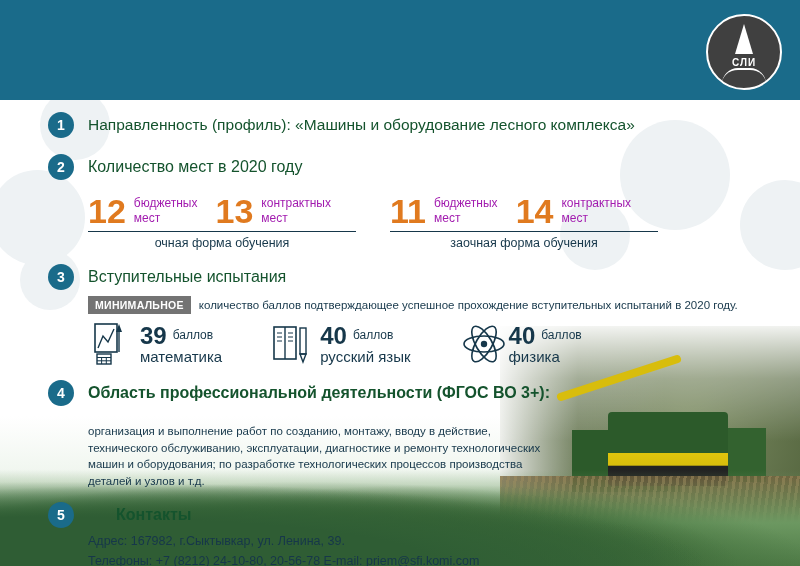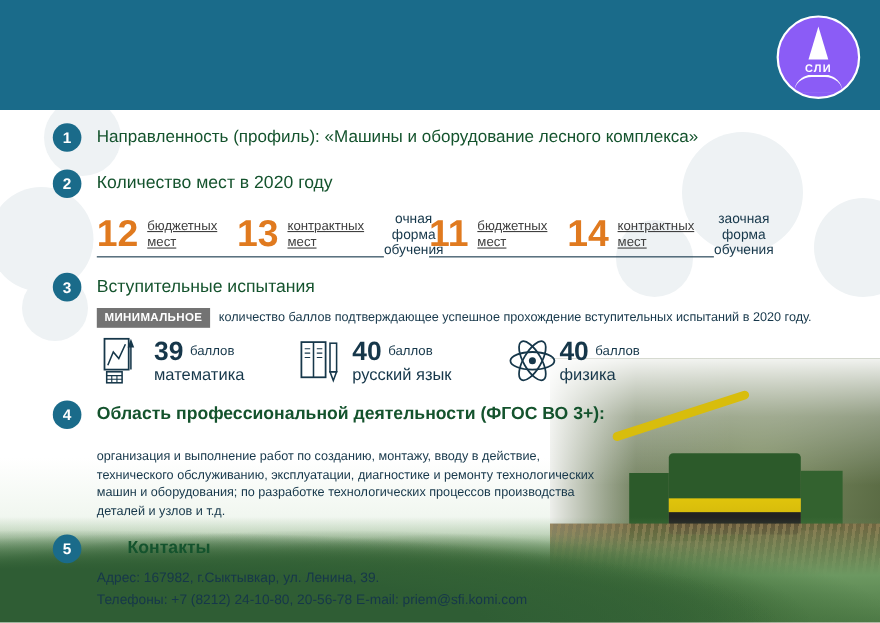--- a/index.html
+++ b/index.html
@@ -112,21 +112,21 @@
     letter-spacing: 0.2px;
     padding: 0 120px;
   }
   .logo {
     position: absolute;
     right: 18px;
     top: 14px;
     width: 72px;
     height: 72px;
     border-radius: 50%;
-    background: #8b5cf6;
+    background: #404040;
     border: 2px solid #ffffff;
     display: flex;
     align-items: center;
     justify-content: center;
     overflow: hidden;
   }
   .logo .tree {
     position: absolute;
     top: 8px;
     left: 50%;
@@ -195,43 +195,42 @@
   .r2 { margin-top: 16px; }
 
   
   .seats {
     margin-top: 8px;
     display: flex;
     padding-left: 88px;
   }
   .seats-group {
     display: flex;
-    flex-direction: row;
+    flex-direction: column;
   }
   .seats-group .pairs {
     display: flex;
     align-items: flex-end;
   }
   .pair {
     display: flex;
     align-items: center;
     margin-right: 18px;
   }
   .pair .n {
     font-size: 34px;
     font-weight: bold;
     color: #e07a1f;
     line-height: 1;
     margin-right: 8px;
   }
   .pair .t {
     font-size: 12px;
-    color: #404040;
+    color: #a21caf;
     line-height: 1.25;
-    text-decoration: underline;
   }
   .rule {
     border-bottom: 1.5px solid #16374a;
     margin-top: 6px;
     padding-bottom: 3px;
   }
   .form-label {
     font-size: 12.5px;
     color: #16374a;
     text-align: center;

